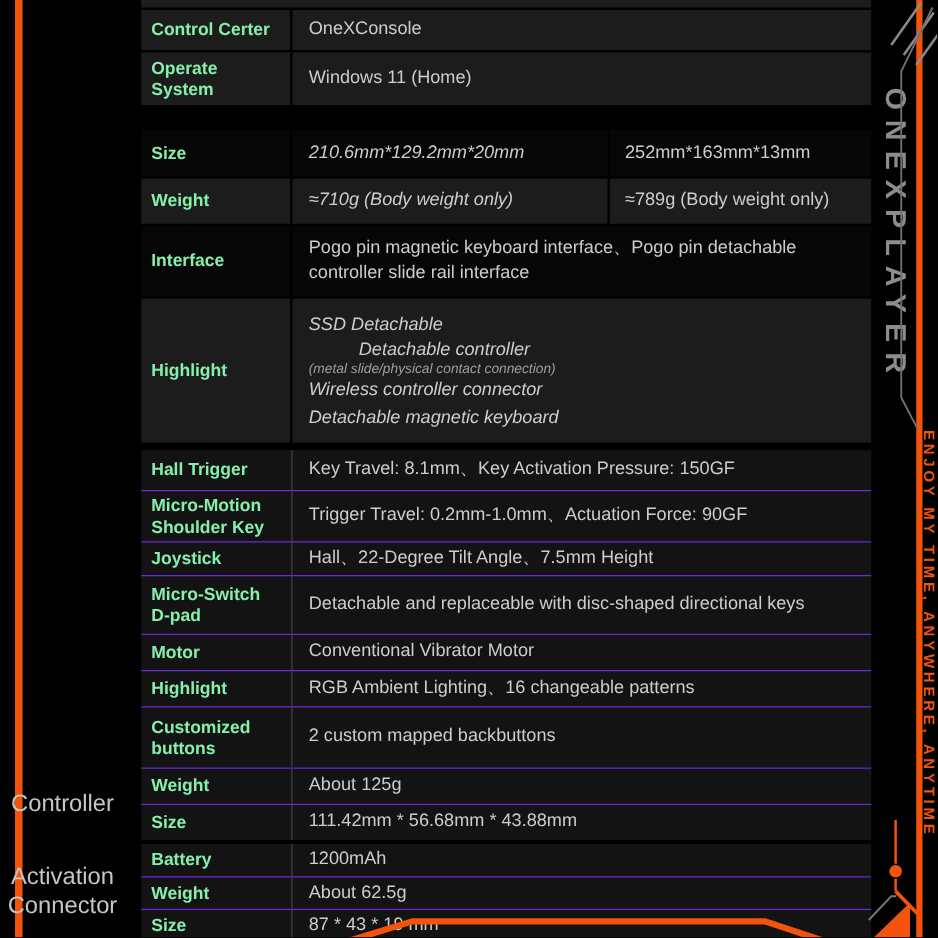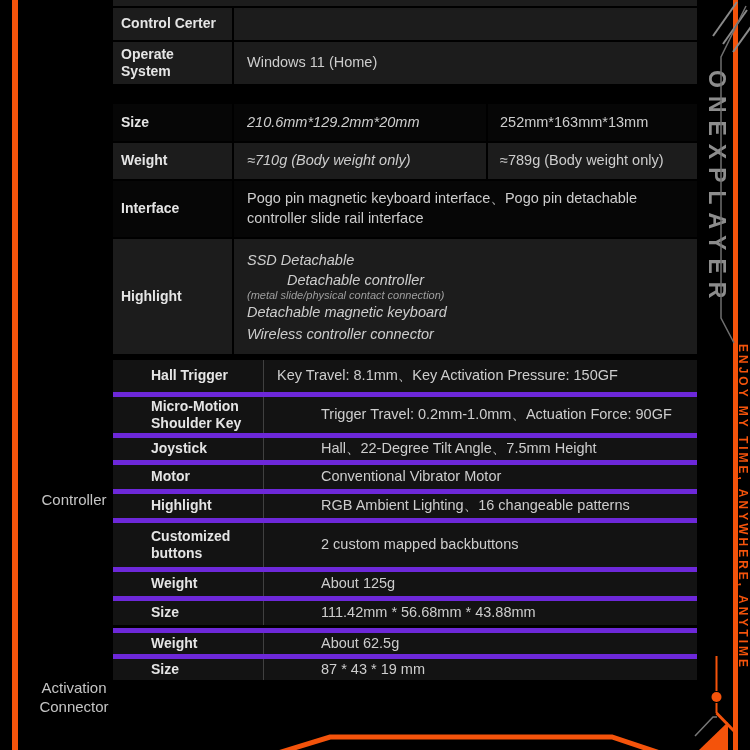--- a/index.html
+++ b/index.html
@@ -5,34 +5,34 @@
   html,body{margin:0;padding:0;background:#000;}
   #screen{
     position:relative;width:750px;height:750px;background:#000;overflow:hidden;
     font-family:"Liberation Sans","DejaVu Sans",sans-serif;
     -webkit-font-smoothing:antialiased;
   }
   
   .left-line{position:absolute;left:12px;top:0;width:6px;height:750px;background:var(--accent);}
   
   .cat-cell{
-    position:absolute;left:28px;width:92px;display:flex;align-items:center;justify-content:center;
-    color:#c5c5c5;font-size:15px;line-height:1.25;text-align:center;
+    position:absolute;left:4px;width:92px;display:flex;align-items:flex-end;justify-content:center;
+    color:#c5c5c5;font-size:19px;line-height:1.25;text-align:center;
   }
   
   #table{position:absolute;left:113px;top:0;width:584px;}
   .row{display:flex;box-sizing:border-box;width:100%;}
   .bg-g{background:#1c1c1c;}
   .bg-k{background:#060606;}
-  .bg-c{background:#131313;padding-left:30px;}
+  .bg-c{background:#131313;}
   .mb2{margin-bottom:2px;} .mb3{margin-bottom:3px;} .mb4{margin-bottom:20px;} .mb6{margin-bottom:6px;}
-  .crow{border-top:5px solid #6d28d9;gap:44px;}
+  .crow{border-top:1px solid #6d28d9;}
   .spec{
     width:121px;box-sizing:border-box;flex:none;display:flex;align-items:center;
-    padding:2px 10px 2px 8px;color:#e5e5e5;font-size:14px;line-height:1.25;font-weight:bold;
+    padding:2px 10px 2px 8px;color:#86efac;font-size:14px;line-height:1.25;font-weight:bold;
   }
   .sec-cd .spec{border-right:1px solid #404040;}
   .sec-ab .spec{border-right:2px solid #000;}
   .val{
     flex:1;box-sizing:border-box;display:flex;flex-direction:column;justify-content:center;
     padding:4px 10px 4px 13px;color:#cdcdcd;font-size:14.5px;line-height:1.35;
   }
   .val.colA{flex:none;width:252px;font-style:italic;}
   .val.colB{border-left:2px solid #000;padding-left:12px;}
   .sec-cd .val{border-left:none;}
@@ -67,20 +67,21 @@
   <div class="cat-cell" style="top:659px;height:78px;">
     <span>Activation Connector</span>
   </div>
 
   <div id="table">
 
     <div class="sliver mb2"></div>
 
     <div class="row sec-ab bg-g mb2" style="height:32px;">
       <div class="spec">Control Certer</div>
+      <div class="val">OneXConsole</div>
     </div>
     <div class="row sec-ab bg-g mb4" style="height:42px;">
       <div class="spec">Operate System</div>
       <div class="val">Windows 11 (Home)</div>
     </div>
 
     <div class="row sec-ab bg-k mb2" style="height:37px;">
       <div class="spec">Size</div>
       <div class="val colA">210.6mm*129.2mm*20mm</div>
       <div class="val colB">252mm*163mm*13mm</div>
@@ -93,36 +94,40 @@
     <div class="row sec-ab bg-k mb2" style="height:56px;">
       <div class="spec">Interface</div>
       <div class="val">Pogo pin magnetic keyboard interface、Pogo pin detachable controller slide rail interface</div>
     </div>
     <div class="row sec-ab bg-g mb6" style="height:115px;">
       <div class="spec">Highlight</div>
       <div class="val colA">
         <p class="hl-line">SSD Detachable</p>
         <p class="hl-line" style="line-height:18px;margin-left:40px;">Detachable controller</p>
         <p class="hl-note">(metal slide/physical contact connection)</p>
+        <p class="hl-line">Wireless controller connector</p>
         <p class="hl-line">Detachable magnetic keyboard</p>
-        <p class="hl-line">Wireless controller connector</p>
       </div>
     </div>
 
     <div class="row sec-cd bg-c" style="height:32px;">
       <div class="spec">Hall Trigger</div>
       <div class="val">Key Travel: 8.1mm、Key Activation Pressure: 150GF</div>
     </div>
     <div class="row sec-cd bg-c crow" style="height:41px;">
       <div class="spec">Micro-Motion Shoulder Key</div>
       <div class="val">Trigger Travel: 0.2mm-1.0mm、Actuation Force: 90GF</div>
     </div>
     <div class="row sec-cd bg-c crow" style="height:27px;">
       <div class="spec">Joystick</div>
       <div class="val">Hall、22-Degree Tilt Angle、7.5mm Height</div>
+    </div>
+    <div class="row sec-cd bg-c crow" style="height:47px;">
+      <div class="spec">Micro-Switch D-pad</div>
+      <div class="val">Detachable and replaceable with disc-shaped directional keys</div>
     </div>
     <div class="row sec-cd bg-c crow" style="height:29px;">
       <div class="spec">Motor</div>
       <div class="val">Conventional Vibrator Motor</div>
     </div>
     <div class="row sec-cd bg-c crow" style="height:29px;">
       <div class="spec">Highlight</div>
       <div class="val">RGB Ambient Lighting、16 changeable patterns</div>
     </div>
     <div class="row sec-cd bg-c crow" style="height:49px;">
@@ -131,20 +136,24 @@
     </div>
     <div class="row sec-cd bg-c crow" style="height:29px;">
       <div class="spec">Weight</div>
       <div class="val">About 125g</div>
     </div>
     <div class="row sec-cd bg-c crow mb3" style="height:29px;">
       <div class="spec">Size</div>
       <div class="val">111.42mm * 56.68mm * 43.88mm</div>
     </div>
 
+    <div class="row sec-cd bg-c" style="height:26px;">
+      <div class="spec">Battery</div>
+      <div class="val">1200mAh</div>
+    </div>
     <div class="row sec-cd bg-c crow" style="height:26px;">
       <div class="spec">Weight</div>
       <div class="val">About 62.5g</div>
     </div>
     <div class="row sec-cd bg-c crow" style="height:26px;">
       <div class="spec">Size</div>
       <div class="val">87 * 43 * 19 mm</div>
     </div>
   </div>
 

